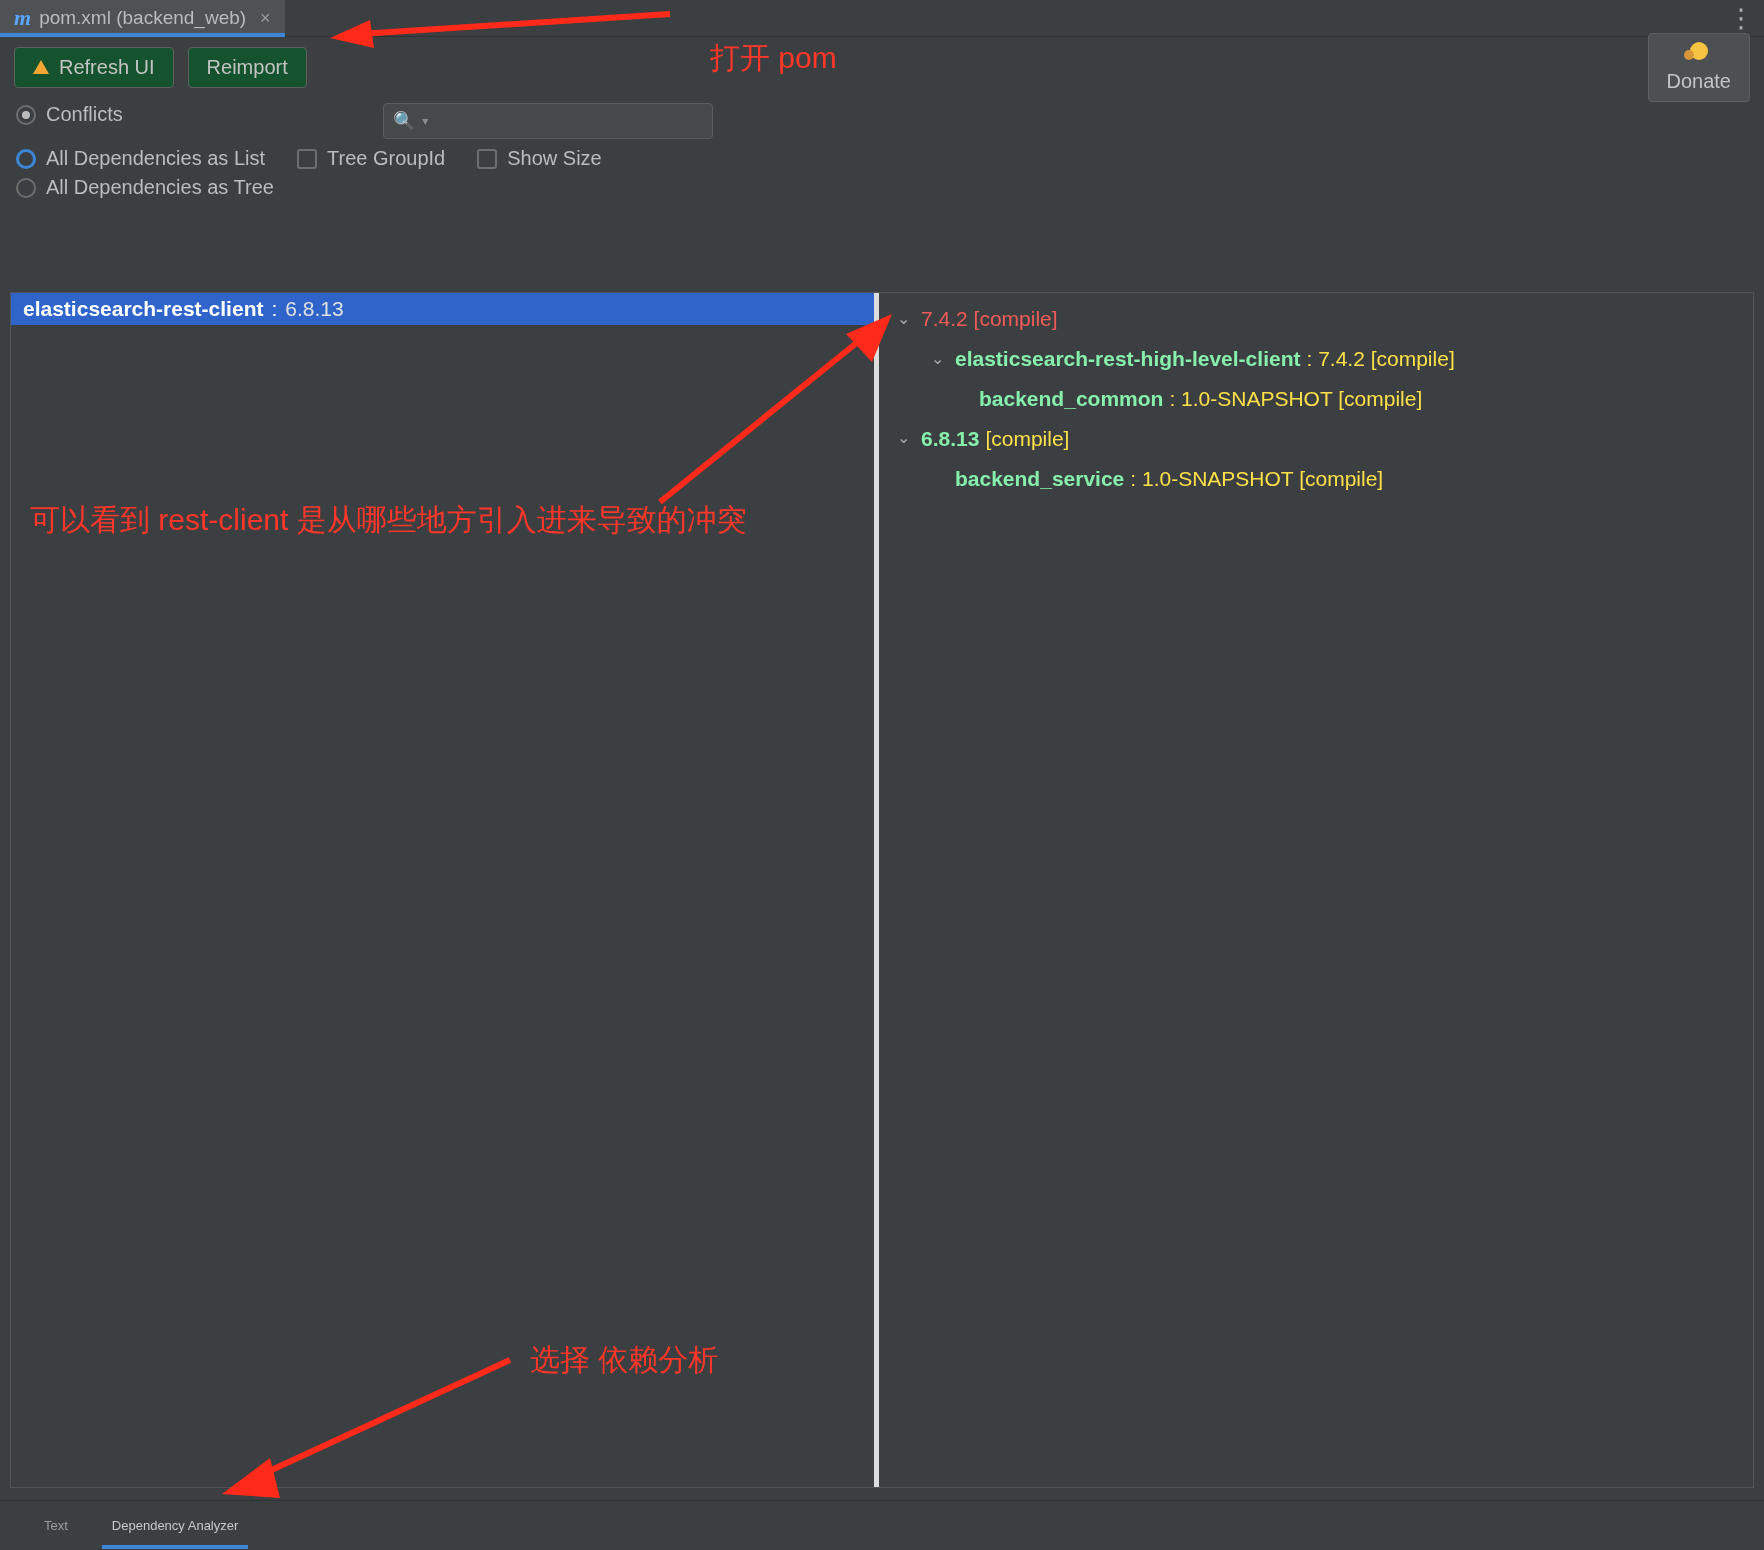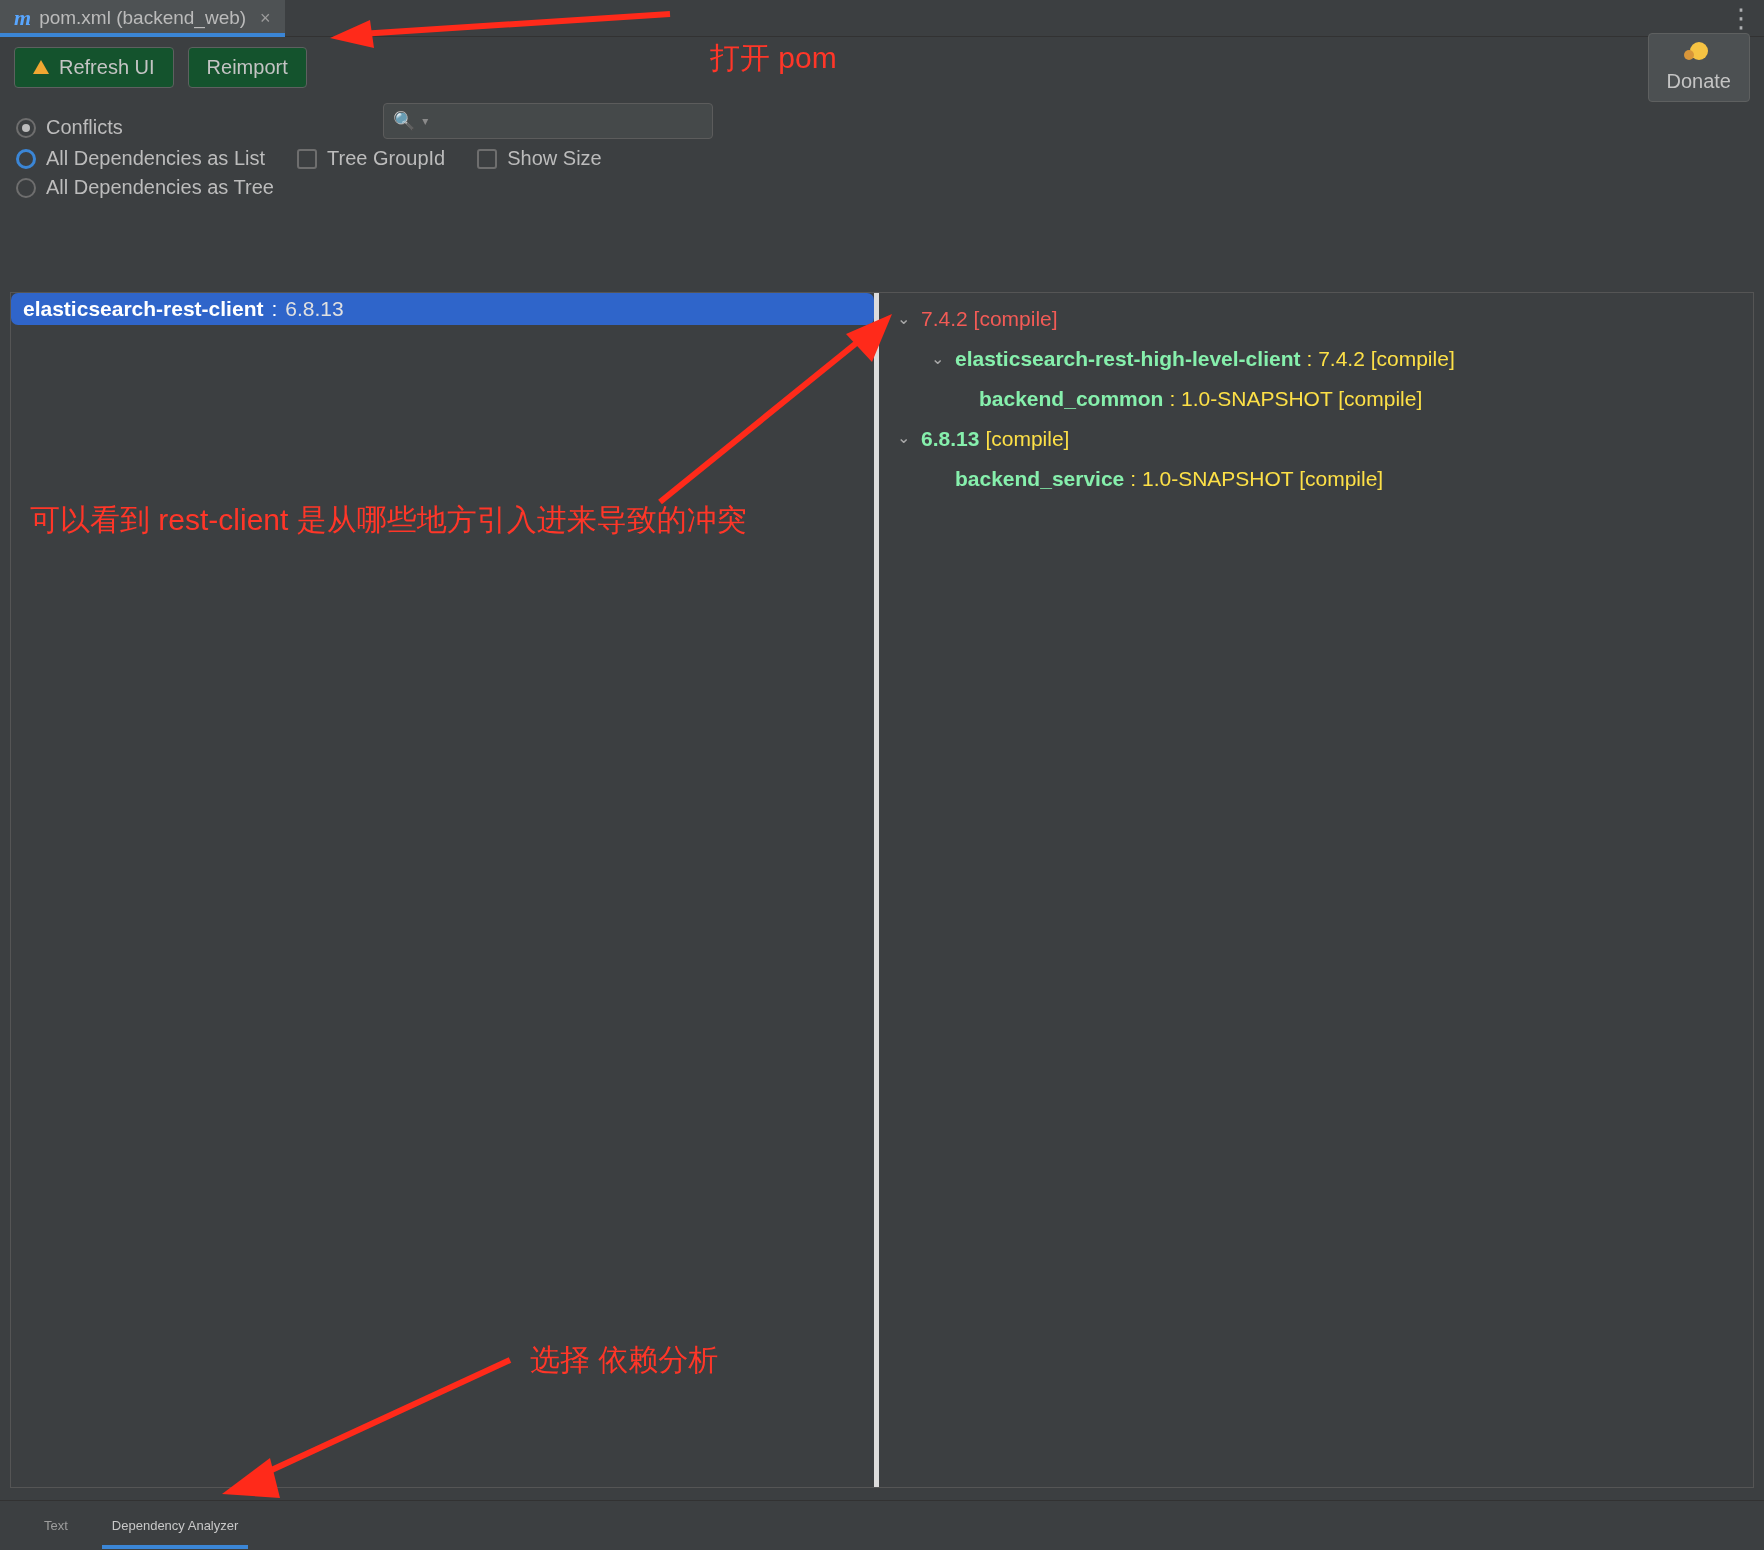--- a/index.html
+++ b/index.html
@@ -66,21 +66,21 @@
     display: inline-block; position: relative;
   }
   .btn.donate .coin::before {
     content: ""; position: absolute; left: -6px; top: 8px; width: 10px; height: 10px;
     background: #d8963a; border-radius: 50%;
   }
 
   
   .filters {
     padding: 6px 16px 4px 16px;
-    display: flex; align-items: flex-end; gap: 20px;
+    display: flex; align-items: flex-start; gap: 20px;
   }
   .filters-row2 {
     padding: 4px 16px 6px 16px;
     display: flex; align-items: center; gap: 32px;
   }
   .radio, .check {
     display: flex; align-items: center; gap: 10px;
     color: #bcbcbc; font-size: 20px;
   }
   .radio .ring {
@@ -115,21 +115,21 @@
   .pane-left {
     width: 868px; border-right: 5px solid #dcdcdc; background: #3c3f41;
     overflow: hidden;
   }
   .pane-right { flex: 1; padding: 6px 0 0 6px; }
   .sel-row {
     background: #2f65ca;
     color: #ffffff;
     padding: 4px 12px;
     font-size: 21px;
-    display: flex; align-items: baseline; gap: 8px; border-radius: 7px;
+    display: flex; align-items: baseline; gap: 8px;
   }
   .sel-row .name { font-weight: 700; color: #ffffff; }
   .sel-row .ver { color: #e0e0e0; }
 
   .tree { font-size: 21px; line-height: 1.9; }
   .tree-row { display: flex; align-items: center; gap: 6px; white-space: nowrap; }
   .indent-1 { padding-left: 12px; }
   .indent-2 { padding-left: 46px; }
   .indent-3 { padding-left: 94px; }
   .chev { color: #a8a8a8; font-size: 16px; width: 18px; display: inline-block; }

